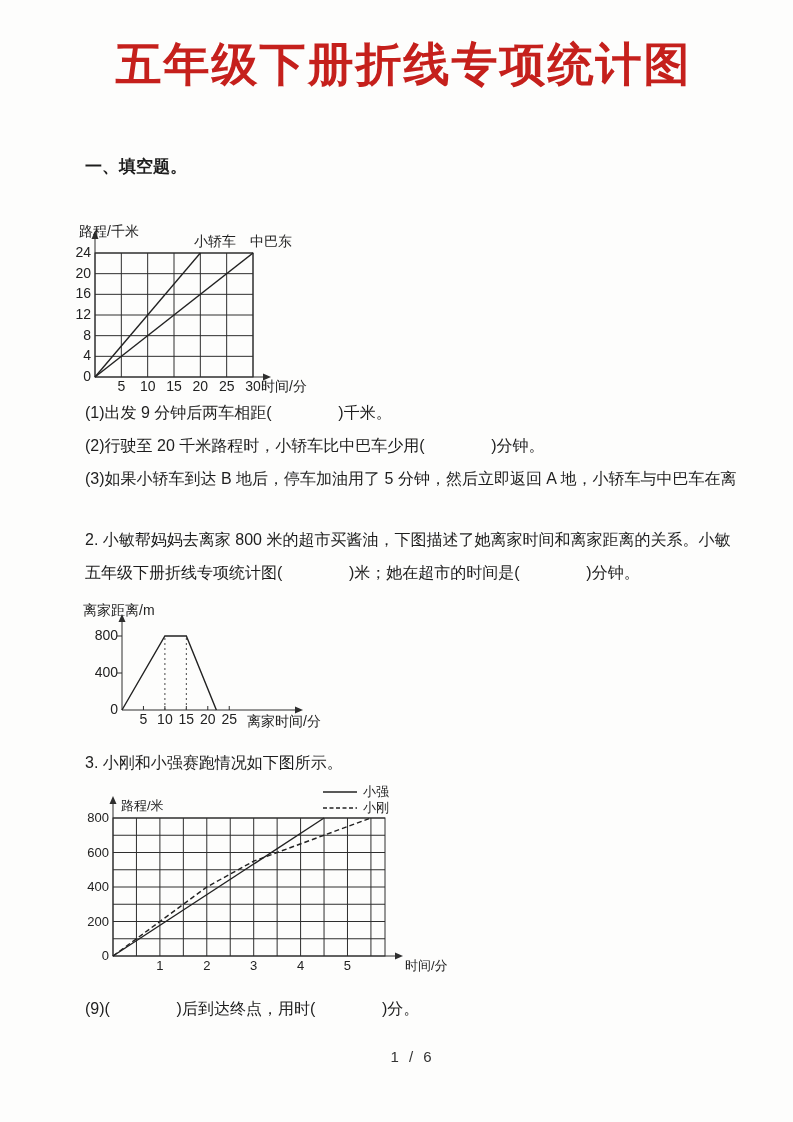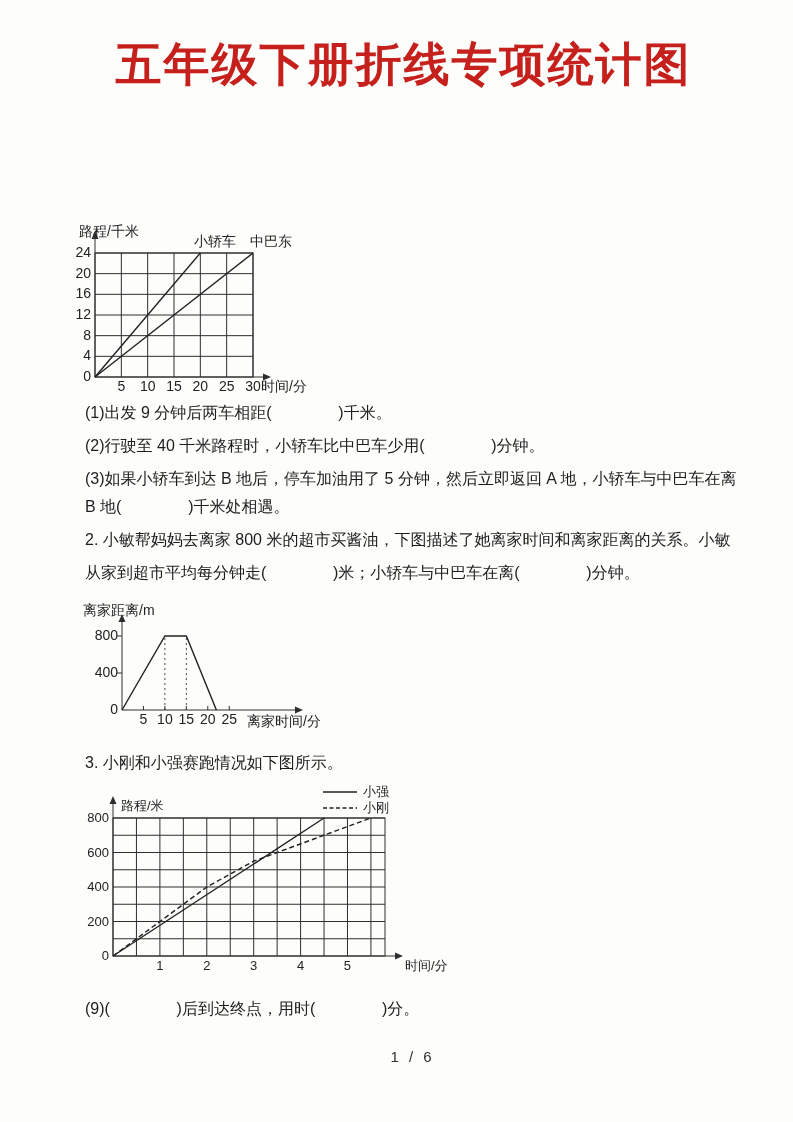--- a/index.html
+++ b/index.html
@@ -25,20 +25,21 @@
     text-align:center; font-size:15px; color:#333; letter-spacing:3px;padding-left:16px;
   }
 </style>
 </head>
 <body>
 
 <div class="page">
 
   <h1 class="title">五年级下册折线专项统计图</h1>
 
+  <div class="t heading" style="top:155px">一、填空题。</div>
 
 
   <div class="chart" style="left:75px;top:220px">
       <svg width="312" height="184" font-family="&quot;Liberation Sans&quot;,&quot;DejaVu Sans&quot;,sans-serif" font-size="14" fill="#222">
         <line x1="46.33333333333333" y1="157" x2="46.33333333333333" y2="33" stroke="#2e2e2e" stroke-width="1"></line>
         <line x1="72.66666666666666" y1="157" x2="72.66666666666666" y2="33" stroke="#2e2e2e" stroke-width="1"></line>
         <line x1="99" y1="157" x2="99" y2="33" stroke="#2e2e2e" stroke-width="1"></line>
         <line x1="125.33333333333333" y1="157" x2="125.33333333333333" y2="33" stroke="#2e2e2e" stroke-width="1"></line>
         <line x1="151.66666666666669" y1="157" x2="151.66666666666669" y2="33" stroke="#2e2e2e" stroke-width="1"></line>
         <line x1="178" y1="157" x2="178" y2="33" stroke="#2e2e2e" stroke-width="1"></line>
@@ -69,26 +70,25 @@
         <polyline points="20,157 125.33333333333333,33" fill="none" stroke="#222" stroke-width="1.4" stroke-dasharray="none"></polyline>
         <polyline points="20,157 178,33" fill="none" stroke="#222" stroke-width="1.4" stroke-dasharray="none"></polyline>
         <text x="186" y="171">时间/分</text>
         <text x="4" y="16">路程/千米</text>
         <text x="140" y="26" text-anchor="middle">小轿车</text>
         <text x="196" y="26" text-anchor="middle">中巴东</text>
       </svg>
     </div>
 
   <div class="t" style="top:401px">(1)出发 9 分钟后两车相距(               )千米。</div>
-  <div class="t" style="top:434px">(2)行驶至 40 千米路程时，小轿车比中巴车少用(               )分钟。</div>
+  <div class="t" style="top:434px">(2)行驶至 20 千米路程时，小轿车比中巴车少用(               )分钟。</div>
   <div class="t" style="top:467px">(3)如果小轿车到达 B 地后，停车加油用了 5 分钟，然后立即返回 A 地，小轿车与中巴车在离</div>
-  <div class="t" style="top:495px">B 地(               )千米处相遇。</div>
 
   <div class="t" style="top:528px">2. 小敏帮妈妈去离家 800 米的超市买酱油，下图描述了她离家时间和离家距离的关系。小敏</div>
-  <div class="t" style="top:561px">从家到超市平均每分钟走(               )米；小轿车与中巴车在离(               )分钟。</div>
+  <div class="t" style="top:561px">五年级下册折线专项统计图(               )米；她在超市的时间是(               )分钟。</div>
 
   <div class="chart" style="left:75px;top:593px">
       <svg width="332" height="145" font-family="&quot;Liberation Sans&quot;,&quot;DejaVu Sans&quot;,sans-serif" font-size="14" fill="#222">
         <line x1="47" y1="117" x2="47" y2="29" stroke="#2e2e2e" stroke-width="1"></line>
         <line x1="47" y1="117" x2="220" y2="117" stroke="#2e2e2e" stroke-width="1"></line>
         <polygon points="43.5,29 50.5,29 47,21" fill="#2e2e2e"></polygon>
         <polygon points="220,113.5 220,120.5 228,117" fill="#2e2e2e"></polygon>
         <line x1="42" y1="80" x2="47" y2="80" stroke="#2e2e2e" stroke-width="1"></line>
         <line x1="42" y1="43" x2="47" y2="43" stroke="#2e2e2e" stroke-width="1"></line>
         <line x1="68.44736842105263" y1="113" x2="68.44736842105263" y2="117" stroke="#2e2e2e" stroke-width="1"></line>

